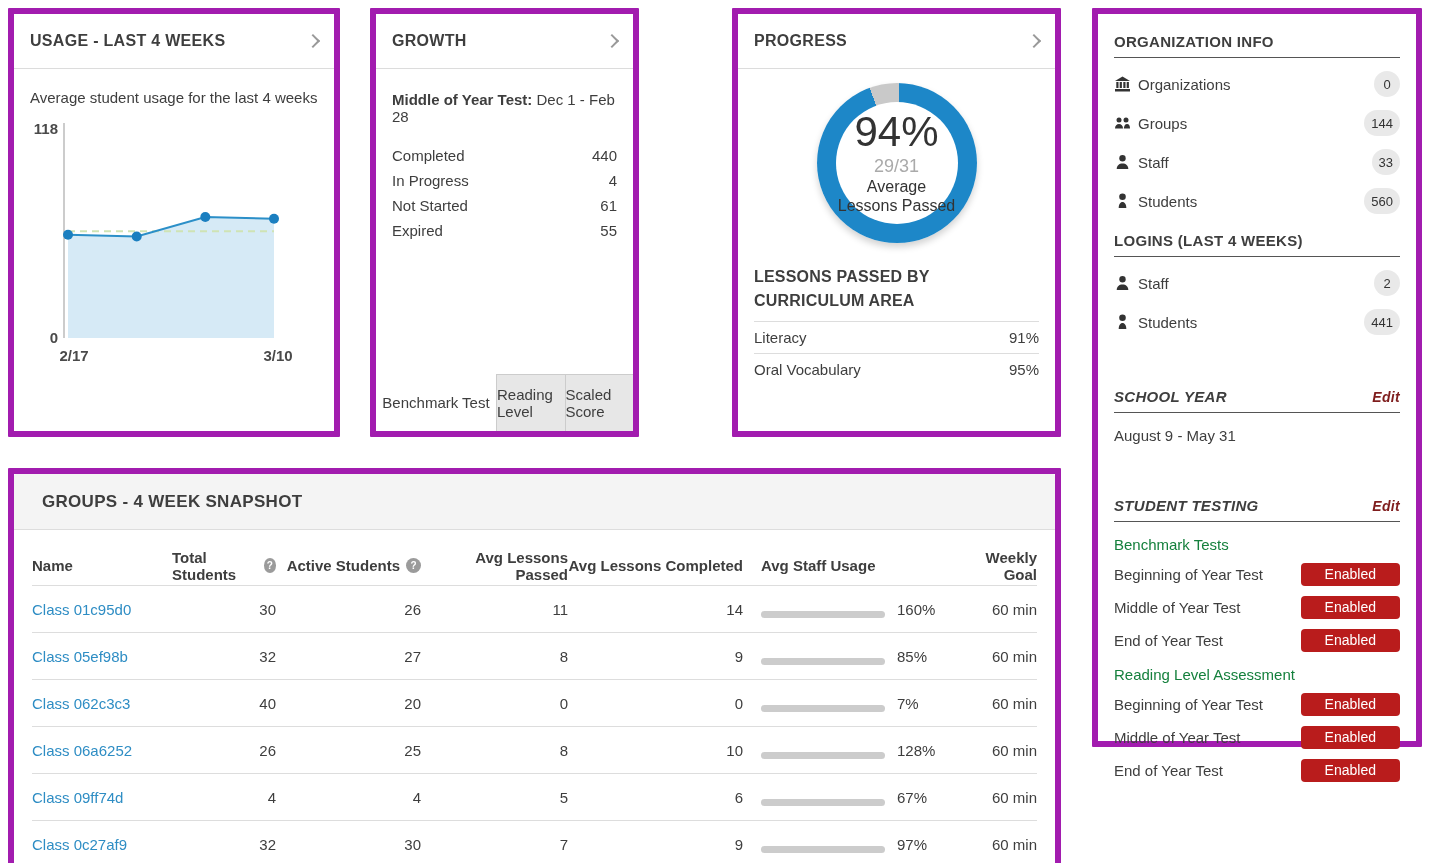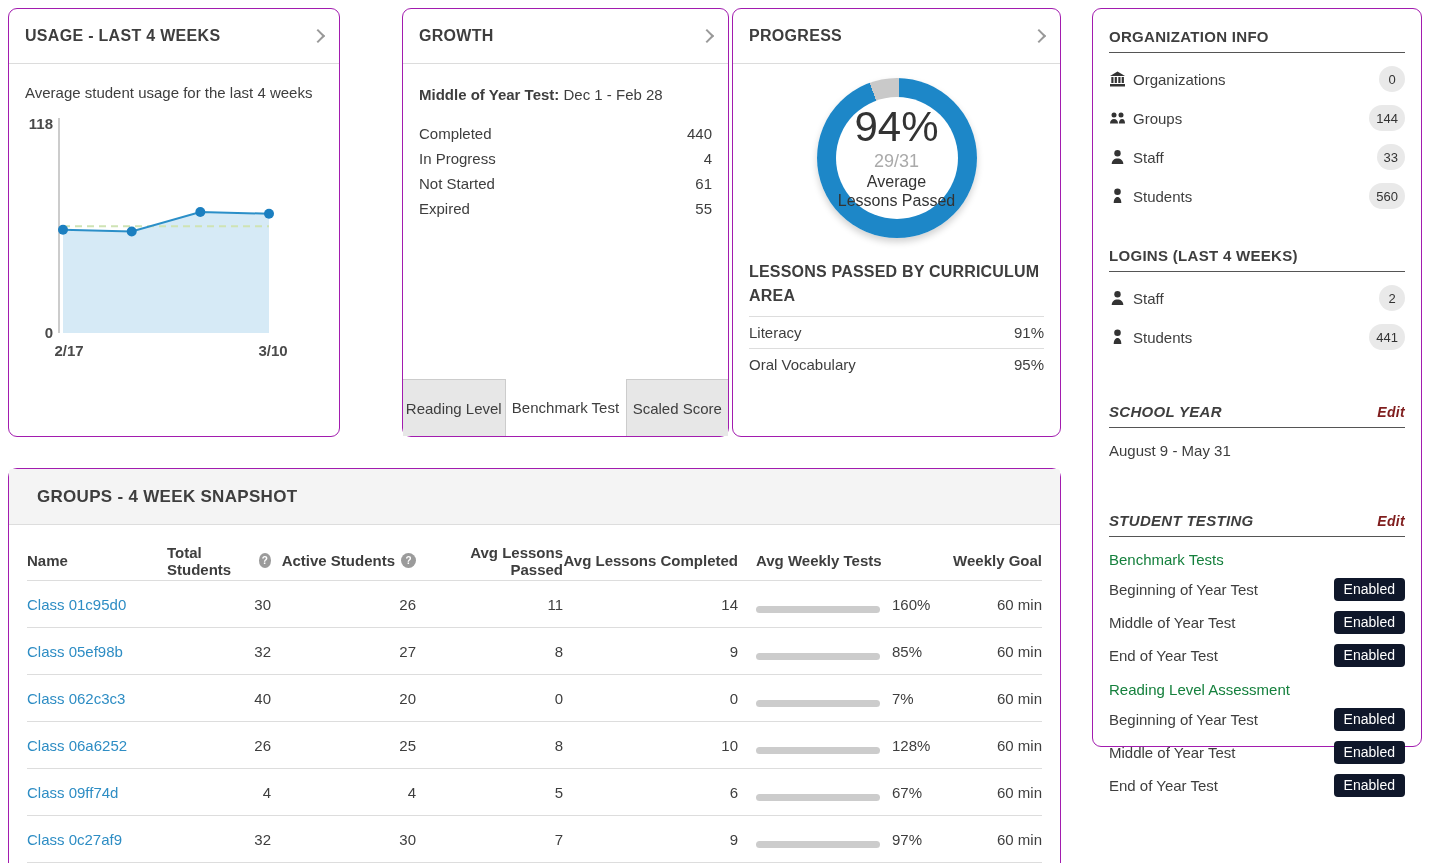--- a/index.html
+++ b/index.html
@@ -1,34 +1,34 @@
 <!DOCTYPE html>
 <html><head>
 <meta charset="utf-8">
 <style>
   * { box-sizing: border-box; margin: 0; padding: 0; }
   html, body { width: 1433px; height: 863px; overflow: hidden; background: #fff;
     font-family: "Liberation Sans", sans-serif; color: #3e3e3e; }
-  .panel { position: absolute; background: #fff; border: 1px solid #a21caf; border-radius: 9px; }
+  .panel { position: absolute; background: #fff; border: 6px solid #a21caf; border-radius: 1px; }
 
   
   .panel-head { height: 55px; display: flex; align-items: center; justify-content: space-between;
     padding: 0 16px; border-bottom: 1px solid #dcdcdc; }
   .panel-title { font-size: 16px; font-weight: bold; color: #3e3e3e; letter-spacing: .3px; }
   .chev { width: 10px; height: 10px; border-top: 2px solid #999; border-right: 2px solid #999;
     transform: rotate(45deg); cursor: pointer; flex: none; }
 
   
   #usage-panel { left: 8px; top: 8px; width: 332px; height: 429px; }
   .usage-sub { padding: 20px 16px 0; font-size: 15px; }
   #usage-chart { display: block; margin: 4px 0 0 10px; }
   #usage-chart text.tick { font: bold 15px "Liberation Sans", sans-serif; fill: #4a4a4a; }
 
   
-  #growth-panel { left: 370px; top: 8px; width: 327px; height: 429px; margin-left: 32px; }
+  #growth-panel { left: 370px; top: 8px; width: 269px; height: 429px; }
   .growth-body { padding: 22px 16px 0; }
   .growth-test { font-size: 15px; margin-bottom: 18px; }
   .growth-test b { font-weight: bold; }
   .stat-row { display: flex; justify-content: space-between; font-size: 15px; padding: 4px 0; line-height: 17px; }
   .growth-tabs { position: absolute; bottom: 0; left: 0; right: 0; height: 57px; display: flex; }
   .gtab { display: flex; align-items: center; justify-content: center; font-size: 15px; cursor: pointer; }
   .gtab.active { flex: 0 0 121px; background: #fff; border-right: 1px solid #ccc; }
   .gtab.inactive { flex: 1; background: #e7e7e7; border-top: 1px solid #ccc; border-right: 1px solid #ccc; }
   .gtab.inactive:last-child { border-right: none; }
 
@@ -47,33 +47,33 @@
     padding-bottom: 8px; }
   .curr-row { display: flex; justify-content: space-between; font-size: 15px;
     padding: 7px 0; border-top: 1px solid #ddd; }
 
   
   #sidebar-panel { left: 1092px; top: 8px; width: 330px; height: 739px; padding: 0 16px; }
   .side-head { display: flex; justify-content: space-between; align-items: baseline;
     border-bottom: 1px solid #555; padding-bottom: 7px; font-size: 15px; font-weight: bold;
     letter-spacing: .3px; }
   .side-head .edit { font-size: 14px; font-weight: bold; color: #7f1d1d; text-decoration: none; cursor: pointer; }
-  .mt1 { margin-top: 19px; } .mt2 { margin-top: 38px; } .mt3 { margin-top: 53px; font-style: italic; }
+  .mt1 { margin-top: 19px; } .mt2 { margin-top: 18px; } .mt3 { margin-top: 53px; font-style: italic; }
   .side-item { display: flex; align-items: center; margin-top: 13px; font-size: 15px; min-height: 25px; }
   .side-item .ico { width: 17px; height: 16px; margin-right: 7px; flex: none; }
   .side-item .ico svg { display: block; width: 100%; height: 100%; fill: #333; }
   .count-badge { margin-left: auto; background: #e9e9e9; color: #333; border-radius: 13px;
     min-width: 26px; height: 26px; display: flex; align-items: center; justify-content: center;
     padding: 0 7px; font-size: 13px; }
   .side-plain { font-size: 15px; margin-top: 14px; }
   .sub-gray { color: #15803d; font-size: 15px; margin-top: 14px; }
   .test-row { display: flex; align-items: center; justify-content: space-between; margin-top: 9px; min-height: 24px; }
   .test-row .lbl { font-size: 15px; }
-  .enabled-badge { background: #0f172a; color: #fff; font-size: 14px; border-radius: 4px;
-    padding: 3px 10px; line-height: 17px; }
+  .enabled-badge { background: #b91c1c; color: #fff; font-size: 14px; border-radius: 4px;
+    padding: 3px 24px; line-height: 17px; }
 
   
   #groups-panel { left: 8px; top: 468px; width: 1053px; height: 440px; }
   .groups-head { height: 56px; background: #f4f4f4; border-bottom: 1px solid #ddd;
     display: flex; align-items: center; padding: 0 28px; border-radius: 3px 3px 0 0; }
   .groups-title { font-size: 17px; font-weight: bold; letter-spacing: .3px; }
   .gtable { margin: 16px 18px 0; }
   .grow { display: grid; grid-template-columns: 140px 104px 145px 147px 175px 215px 1fr;
     align-items: center; border-bottom: 1px solid #ddd; font-size: 15px; }
   .grow.header { height: 40px; font-weight: bold; }
@@ -136,22 +136,22 @@
     <div class="stat-row">
       <span>Not Started</span>
       <span>61</span>
     </div>
     <div class="stat-row">
       <span>Expired</span>
       <span>55</span>
     </div>
   </div>
   <div class="growth-tabs">
+    <div class="gtab active">Benchmark Test</div>
     <div class="gtab inactive">Reading Level</div>
-    <div class="gtab active">Benchmark Test</div>
     <div class="gtab inactive">Scaled Score</div>
   </div>
 </div>
 
 <div class="panel" id="progress-panel">
   <div class="panel-head">
     <span class="panel-title">PROGRESS</span>
     <span class="chev"></span>
   </div>
   <div class="donut" style="background: conic-gradient(from -20deg, rgb(201, 201, 201) 0deg, rgb(201, 201, 201) 6%, rgb(29, 135, 200) 6%, rgb(29, 135, 200) 100%);">
@@ -299,21 +299,21 @@
         <span>Total Students</span>
         <span class="qicon">?</span>
       </div>
       <div class="hcell">
         <span>Active Students</span>
         <span class="qicon">?</span>
       </div>
       <div class="cell-r">Avg Lessons Passed</div>
       <div class="cell-r">Avg Lessons Completed</div>
       <div class="hcell left">
-        <span>Avg Weekly Tests</span>
+        <span>Avg Staff Usage</span>
       </div>
       <div class="cell-r">Weekly Goal</div>
     </div>
 
     <div class="grow data">
       <div class="cell-name"><a>Class 01c95d0</a></div>
       <div class="cell-r">30</div>
       <div class="cell-r">26</div>
       <div class="cell-r">11</div>
       <div class="cell-r">14</div>

